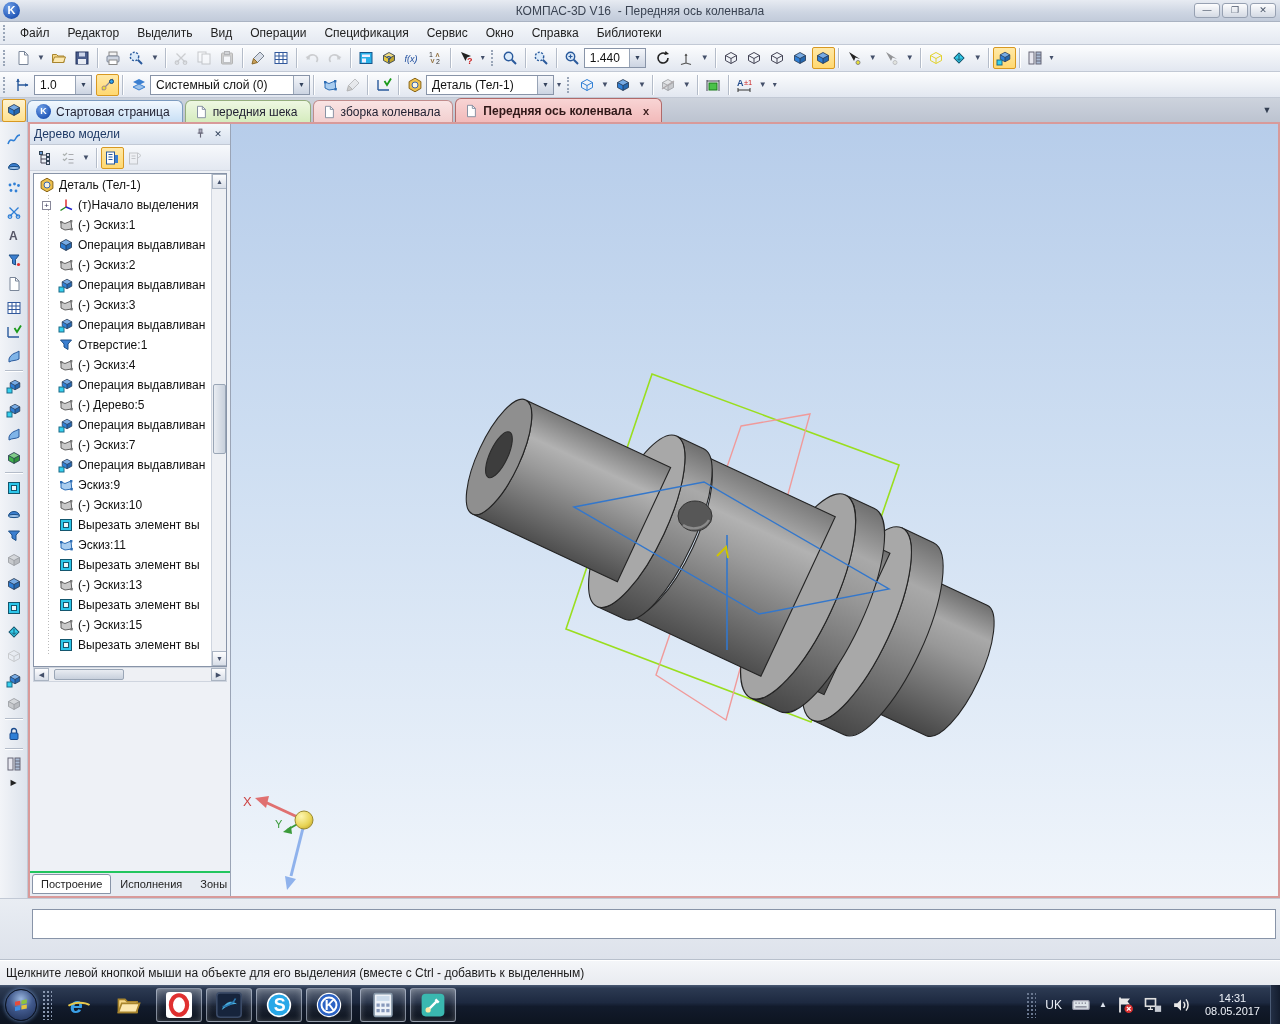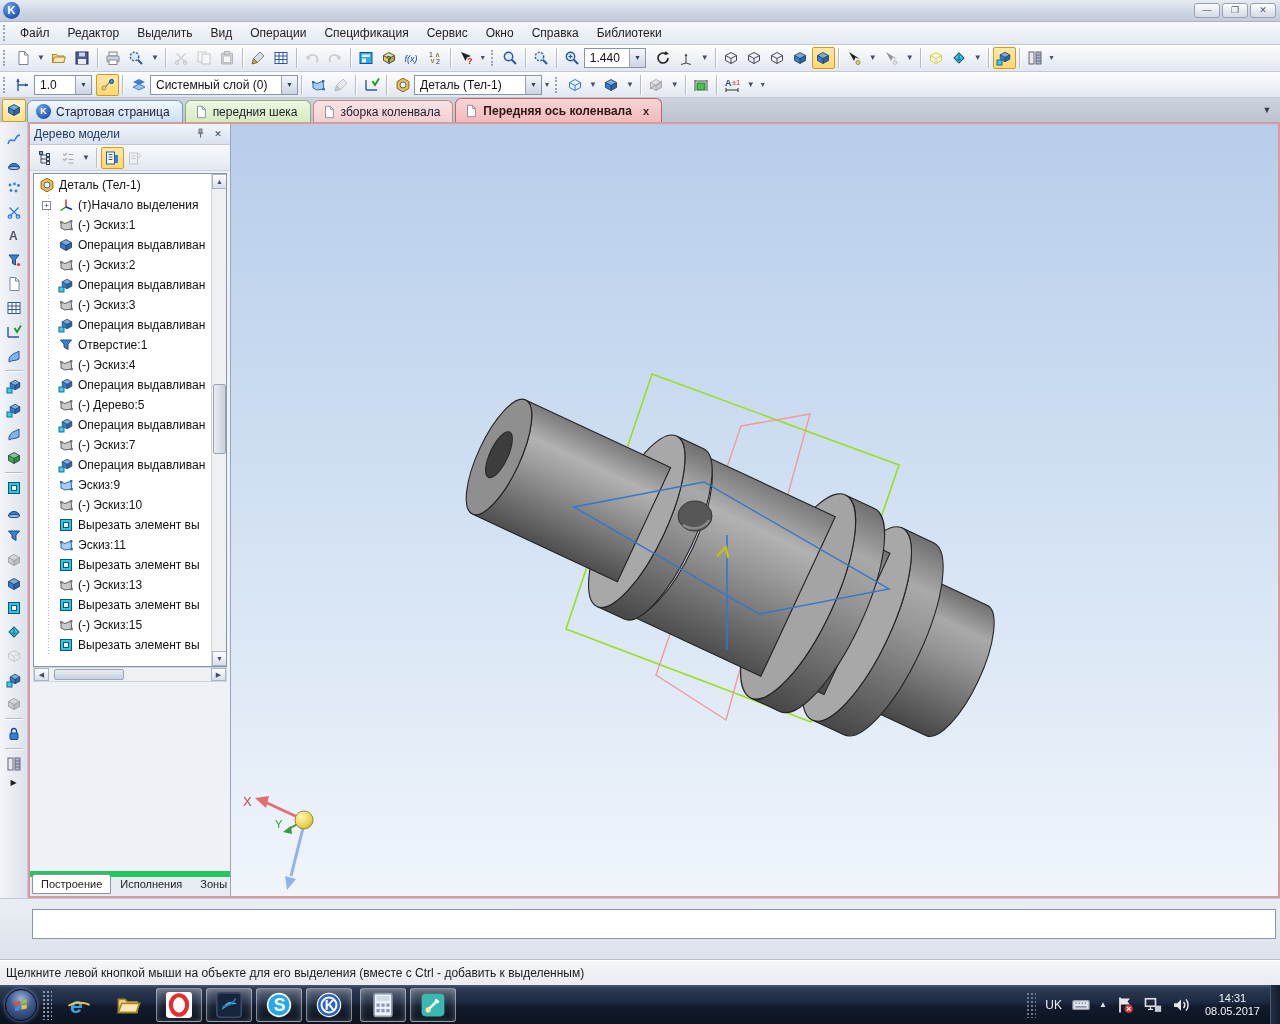--- a/index.html
+++ b/index.html
@@ -86,21 +86,21 @@
   .tlabel { color:#101010; }
   .expander { width:9px; height:9px; border:1px solid #889; background:#fff; font-size:8px; line-height:7px; text-align:center; color:#335; margin-left:-16px; margin-right:3px; flex:0 0 auto;}
   
   .vsb { position:absolute; right:0; top:0; width:15px; height:100%; background:#eef0f4; border-left:1px solid #cfd5df; }
   .sbtn { position:absolute; left:0; width:15px; height:15px; background:linear-gradient(#fdfdfe,#d8dee8);
     border:1px solid #aab4c2; color:#44506a; font-size:7px; text-align:center; line-height:13px; }
   .vthumb { position:absolute; left:1px; width:13px; background:linear-gradient(90deg,#e8ecf2,#c8d0dc); border:1px solid #9aa6b6; border-radius:2px; }
   .hsb { position:absolute; left:3px; right:3px; top:543px; height:15px; background:#eef0f4; border:1px solid #cfd5df; }
   .hthumb { position:absolute; top:1px; height:11px; background:linear-gradient(#e8ecf2,#c8d0dc); border:1px solid #9aa6b6; border-radius:2px; }
   #tree-empty { position:absolute; left:3px; right:3px; top:558px; bottom:26px; background:#eef1f6; }
-  #tree-tabs { position:absolute; left:0; right:0; bottom:0; height:25px; display:flex; align-items:flex-end; padding:0 2px 2px 2px; background:#e7ebf2; border-top:6px solid #22c55e;}
+  #tree-tabs { position:absolute; left:0; right:0; bottom:0; height:25px; display:flex; align-items:flex-end; padding:0 2px 2px 2px; background:#e7ebf2; border-top:2px solid #22c55e;}
   .btab { padding:3px 8px; font-size:11px; color:#222; border:1px solid transparent; }
   .btab.active { background:#fff; border-color:#8894a8; border-radius:3px 3px 0 0; }
 
   
   #viewport { flex:1; position:relative; background:linear-gradient(180deg,#b7cdea 0%,#cfdff2 45%,#f0f5fb 100%); }
   #scene { position:absolute; left:0; top:0; }
 
   
   #proprow { position:absolute; left:0; top:898px; width:1280px; height:62px; background:linear-gradient(#e9edf3,#dde2eb); border-top:1px solid #c2c9d5;}
   #message-box { position:absolute; left:32px; top:10px; width:1244px; height:30px; background:#fff; border:1px solid #8894a8; }
@@ -429,20 +429,21 @@
   <symbol id="s-paint" viewBox="0 0 16 16">
         <rect x="1" y="1" width="14" height="14" rx="2.5" fill="#3ab8b0"></rect>
         <path d="M4.5 11.5l6.5-6.5M9.5 4.5l2 2" stroke="#fff" stroke-width="1.5" fill="none"></path>
         <circle cx="5" cy="11" r="1.6" fill="#ffe9a8"></circle>
       </symbol>
 </defs>
 </svg>
 
 <div id="titlebar">
   <div class="logo">K</div>
+  <div id="title-text">КОМПАС-3D V16  - Передняя ось коленвала</div>
   <div class="wbtns">
     <div class="wbtn">—</div>
     <div class="wbtn">❐</div>
     <div class="wbtn">✕</div>
   </div>
 </div>
 
 <div id="menubar">
   <div class="mgrip"></div>
   <div class="menu-item">Файл</div>
@@ -669,21 +670,21 @@
       <svg class="ig">
         <use href="#s-snap"></use>
       </svg>
     </span>
   <div class="sep"></div>
   <span class="tb">
       <svg class="ig">
         <use href="#s-layers"></use>
       </svg>
     </span>
-  <div class="combo" style="width:148px">
+  <div class="combo" style="width:160px">
     <span class="cval">Системный слой (0)</span>
     <span class="cbtn">▼</span>
   </div>
   <div class="sep"></div>
   <span class="tb">
       <svg class="ig">
         <use href="#s-sketcha"></use>
       </svg>
     </span>
   <span class="tb dis">

